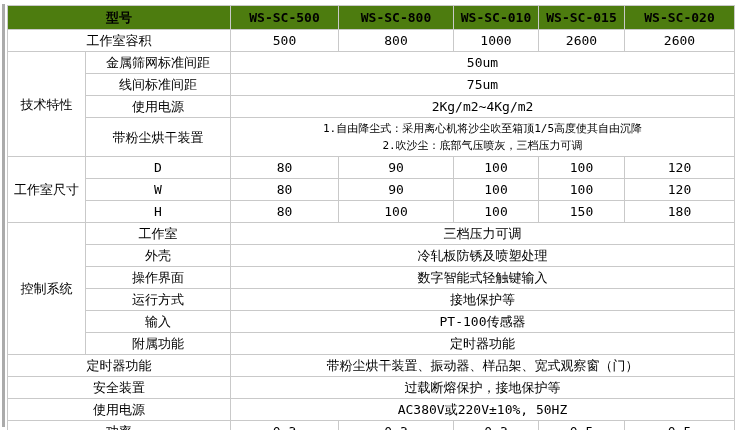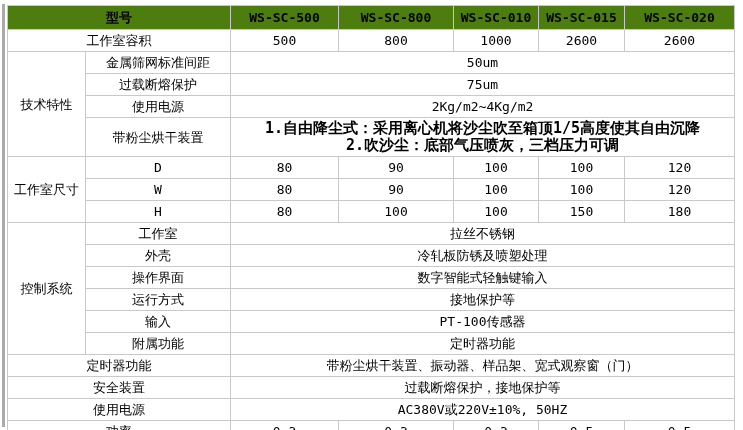--- a/index.html
+++ b/index.html
@@ -32,21 +32,21 @@
   table.spec tr.hdr th{
     background:#4d7c0f;
     font-weight:bold;
     height:23px;
     font-size:13px;
   }
   table.spec td.cjk, table.spec th.cjk{
     font-size:13px;
   }
   tr.spray td{height:38px;}
-  .spray-val{line-height:17px;white-space:nowrap;font-size:15px;font-weight:bold;}
+  .spray-val{line-height:17px;white-space:nowrap;font-size:11px;}
   col.c-cat{width:78px;}
   col.c-sub{width:145px;}
   col.c-m1{width:108px;}
   col.c-m2{width:115px;}
   col.c-m3{width:85px;}
   col.c-m4{width:86px;}
   col.c-m5{width:110px;}
 </style>
 </head>
 <body>
@@ -82,21 +82,21 @@
     <td>2600</td>
     <td>2600</td>
   </tr>
 
   <tr>
     <td rowspan="4" class="cjk">技术特性</td>
     <td class="cjk">金属筛网标准间距</td>
     <td colspan="5">50um</td>
   </tr>
   <tr>
-    <td class="cjk">过载断熔保护</td>
+    <td class="cjk">线间标准间距</td>
     <td colspan="5">75um</td>
   </tr>
   <tr>
     <td class="cjk">使用电源</td>
     <td colspan="5">2Kg/m2~4Kg/m2</td>
   </tr>
   <tr class="spray">
     <td class="cjk">带粉尘烘干装置</td>
     <td colspan="5" class="cjk">
       <div class="spray-val">1.自由降尘式：采用离心机将沙尘吹至箱顶1/5高度使其自由沉降</div>
@@ -126,21 +126,21 @@
     <td>80</td>
     <td>100</td>
     <td>100</td>
     <td>150</td>
     <td>180</td>
   </tr>
 
   <tr>
     <td rowspan="6" class="cjk">控制系统</td>
     <td class="cjk">工作室</td>
-    <td colspan="5" class="cjk">拉丝不锈钢</td>
+    <td colspan="5" class="cjk">三档压力可调</td>
   </tr>
   <tr>
     <td class="cjk">外壳</td>
     <td colspan="5" class="cjk">冷轧板防锈及喷塑处理</td>
   </tr>
   <tr>
     <td class="cjk">操作界面</td>
     <td colspan="5" class="cjk">数字智能式轻触键输入</td>
   </tr>
   <tr>

